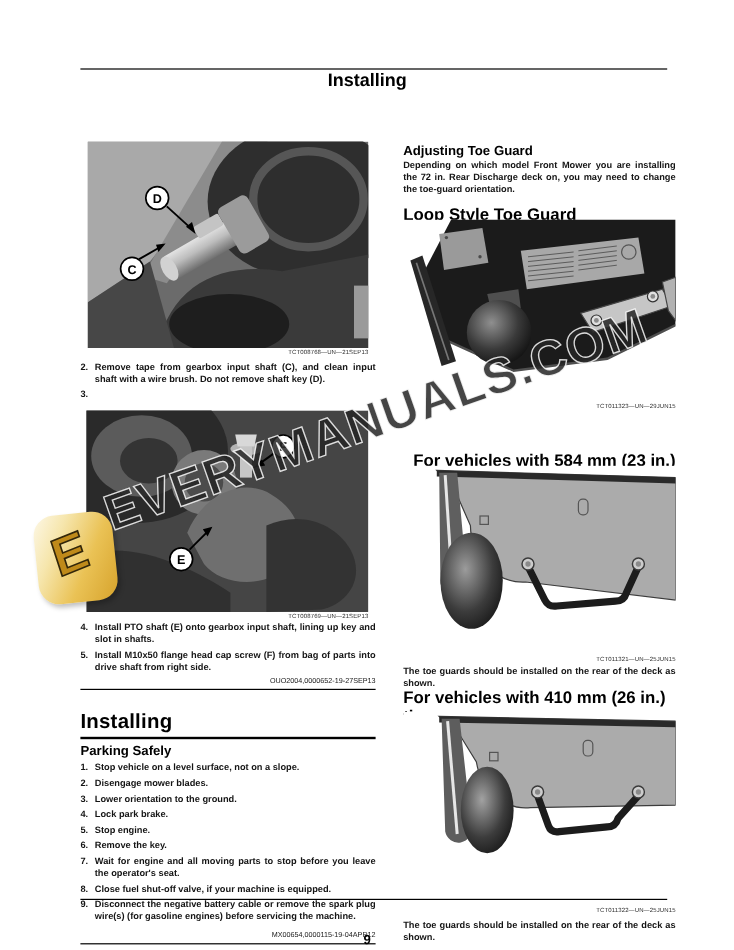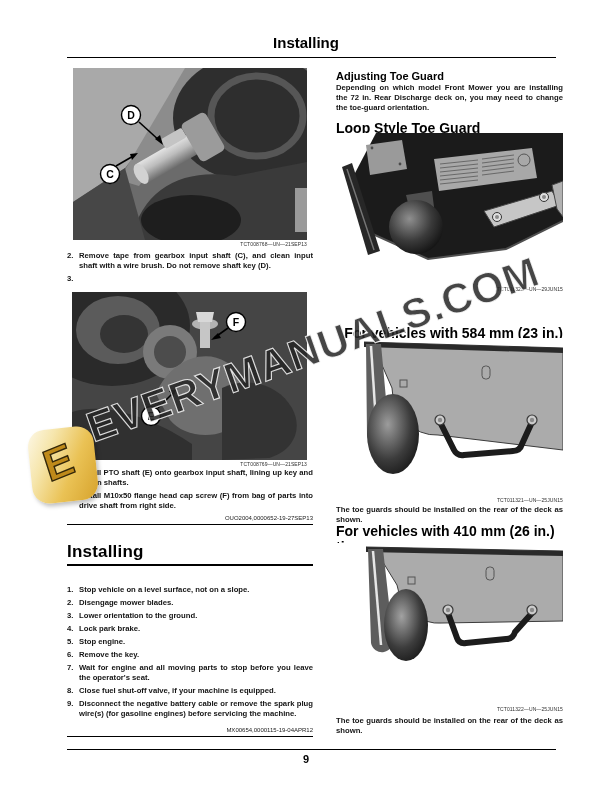--- a/index.html
+++ b/index.html
@@ -1,19 +1,19 @@
 <!DOCTYPE html>
 <html><head>
 <meta charset="utf-8">
 <style>
   html,body{margin:0;padding:0;}
   body{width:612px;height:792px;position:relative;background:#ffffff;
        font-family:"Liberation Sans","DejaVu Sans",sans-serif;color:#111;
        -webkit-font-smoothing:antialiased;overflow:hidden;}
-  .block{position:absolute;}
+  .block{position:absolute;margin-top:25px;}
   .txt{font-size:7.7px;line-height:10px;text-align:justify;color:#141414;font-weight:bold;}
   .h-top{font-size:15px;font-weight:bold;text-align:center;color:#000;}
   .h-section{font-size:17px;font-weight:bold;color:#000;letter-spacing:.2px;}
   .h-sub{font-size:11px;font-weight:bold;color:#000;}
   .h-minor{font-size:14px;font-weight:bold;color:#000;}
   .rule{position:absolute;height:1px;background:#000;}
   .rule-thick{height:2px;background:#000;margin-top:2px;}
   .step{position:relative;padding-left:12px;margin-bottom:3px;}
   .step-num{position:absolute;left:0;top:0;}
   .fig-caption{font-size:5px;line-height:6px;text-align:right;color:#2e2e2e;margin-top:1px;letter-spacing:.1px;}
@@ -138,20 +138,21 @@
     <div class="block" style="left:0;top:449px;width:246px;">
       <div class="sec-code">OUO2004,0000652-19-27SEP13</div>
       <div class="sec-code-rule"></div>
     </div>
 
     <div class="block" style="left:0;top:476px;width:246px;">
       <div class="h-section">Installing</div>
       <div class="rule-thick"></div>
     </div>
 
+    <div class="block h-sub" style="left:0;top:504px;width:246px;">Parking Safely</div>
 
     <div class="block txt" style="left:0;top:519px;width:246px;">
       <div class="step">
         <span class="step-num">1.</span>
         <span>Stop vehicle on a level surface, not on a slope.</span></div>
       <div class="step">
         <span class="step-num">2.</span>
         <span>Disengage mower blades.</span></div>
       <div class="step">
         <span class="step-num">3.</span>

